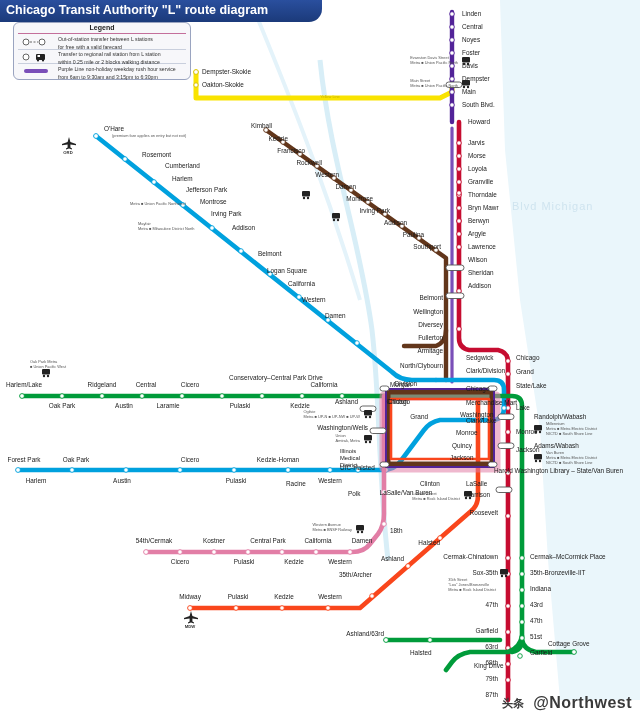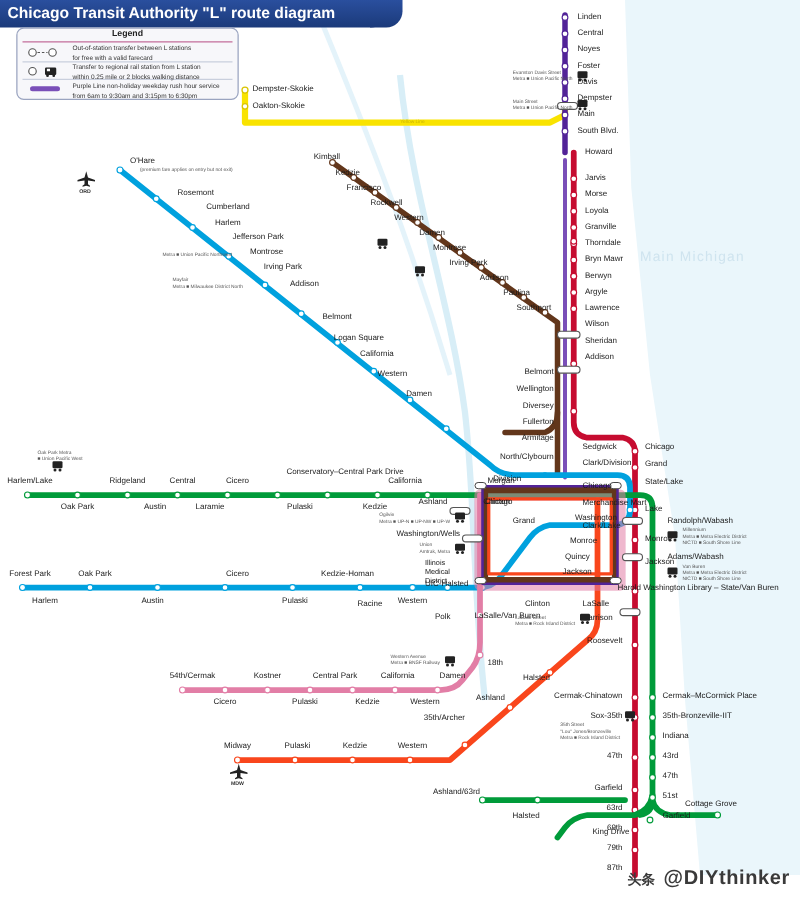--- a/index.html
+++ b/index.html
@@ -281,21 +281,21 @@
 within 0.25 mile or 2 blocks walking distance</div>
     </div>
 
     <div class="legend-row" style="top:43px;">
       <div style="position:absolute;left:10px;top:3px;width:24px;height:4px;background:#7a4fb8;border-radius:2px;"></div>
       <div class="lr-text" style="white-space:pre-line;">Purple Line non-holiday weekday rush hour service
 from 6am to 9:30am and 3:15pm to 6:30pm</div>
     </div>
   </div>
 
-  <div class="lakelbl" style="left:512px;top:200px;">Main Michigan</div>
+  <div class="lakelbl" style="left:512px;top:200px;">Blvd Michigan</div>
 
   <div class="lbl" style="left:462px;top:11px;">Linden</div>
   <div class="lbl" style="left:462px;top:24px;">Central</div>
   <div class="lbl" style="left:462px;top:37px;">Noyes</div>
   <div class="lbl" style="left:462px;top:50px;">Foster</div>
   <div class="lbl" style="left:462px;top:63px;">Davis</div>
   <div class="lbl" style="left:462px;top:76px;">Dempster</div>
   <div class="lbl" style="left:462px;top:89px;">Main</div>
   <div class="lbl" style="left:462px;top:102px;">South Blvd.</div>
   <div class="lbl" style="left:468px;top:119px;">Howard</div>
@@ -537,15 +537,15 @@
       <circle cx="4" cy="8" r="1.2" fill="#222"></circle>
       <circle cx="8" cy="8" r="1.2" fill="#222"></circle>
   </svg>
   <svg style="position:absolute;left:532px;top:453px;" width="12" height="10">
     <rect x="2" y="1" width="8" height="5.5" rx="1" fill="#222"></rect>
       <circle cx="4" cy="8" r="1.2" fill="#222"></circle>
       <circle cx="8" cy="8" r="1.2" fill="#222"></circle>
   </svg>
 
   <div class="wm-cn">头条</div>
-  <div class="watermark">@DIYthinker</div>
+  <div class="watermark">@Northwest</div>
 
 </div>
 
 </body></html>

